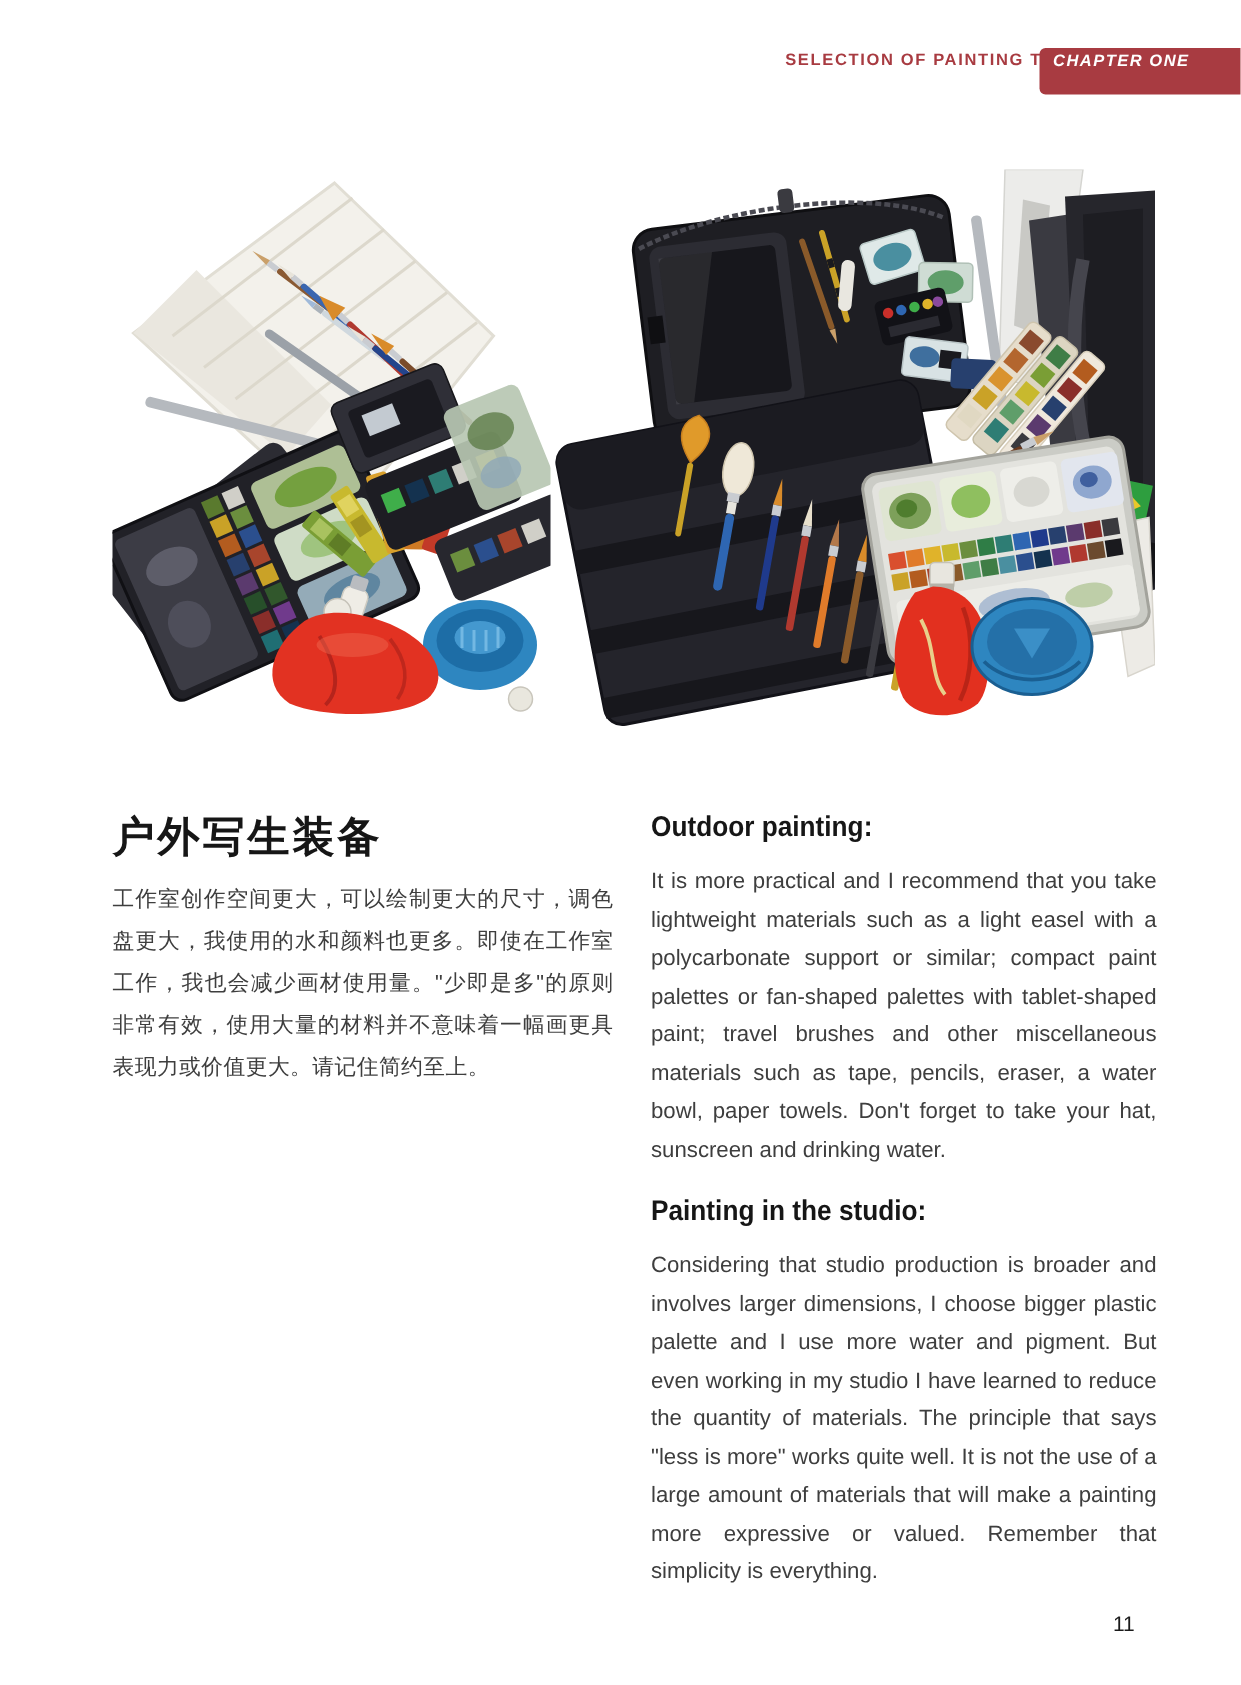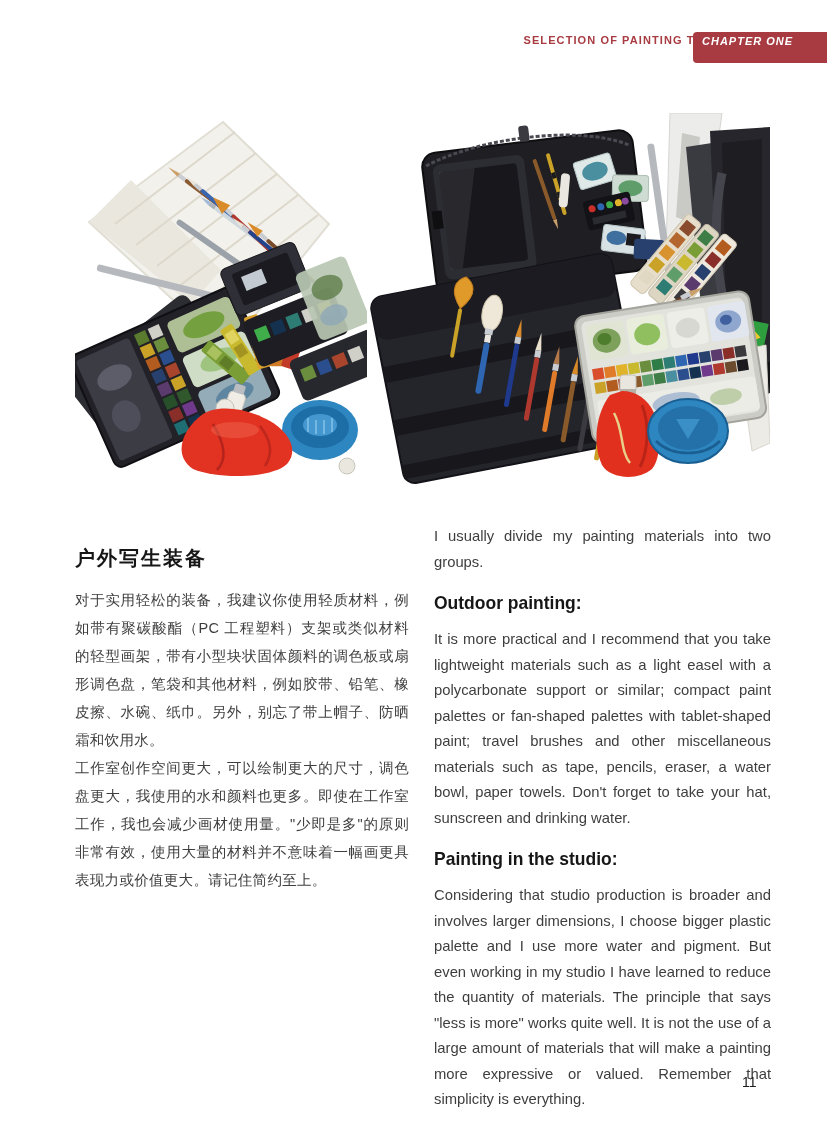--- a/index.html
+++ b/index.html
@@ -20,21 +20,21 @@
     padding-left:9px;border-radius:4px 0 0 4px;white-space:nowrap;font-style:italic;
   }
   figure.photo{margin:0;padding:0;position:absolute;}
   .photo-left{left:75px;top:118px;width:292px;height:362px;}
   .photo-right{left:370px;top:113px;width:400px;height:372px;}
   .col{position:absolute;top:524px;color:var(--body-text,#3e3e3e);text-align:justify;}
   .col-left{left:75px;width:334px;font-size:14.5px;line-height:28px;letter-spacing:.3px;}
   .col-right{left:434px;width:337px;font-size:14.8px;line-height:25.5px;}
   .col p{margin:0;}
   h2{margin:0;color:var(--heading-text,#161616);text-align:left;}
-  h2.zh{font-size:20px;line-height:28px;letter-spacing:2px;margin:20px 0 14px;}
+  h2.zh{font-size:28px;line-height:28px;letter-spacing:2px;margin:20px 0 14px;}
   h2.en{font-size:19px;line-height:24px;margin:16px 0 12px;transform:scaleX(.92);transform-origin:left center;white-space:nowrap;}
   .page-number{position:absolute;left:742px;top:1074px;font-size:14px;color:#1a1a1a;}
 </style>
 </head>
 <body>
 
 <div class="page">
 
   <div class="section-title">SELECTION OF PAINTING TOOLS</div>
   <div class="chapter-badge">CHAPTER ONE</div>
@@ -392,26 +392,24 @@
         <ellipse cx="318" cy="318" rx="40" ry="32" fill="#2e86c0" stroke="#1a5f92" stroke-width="2"></ellipse>
         <ellipse cx="318" cy="315" rx="30" ry="22" fill="#2470a8"></ellipse>
         <polygon points="306,306 330,306 318,326" fill="#3f94cc" opacity="0.85"></polygon>
         <path d="M286,328 a40,30 0 0 0 64,0" stroke="#1a5f92" stroke-width="2.5" fill="none"></path>
       </g>
     </svg>
   </figure>
 
   <div class="col col-left">
     <h2 class="zh">户外写生装备</h2>
-    <p>对于实用轻松的装备，我建议你使用轻质材料，例如带有聚碳酸酯（PC 工程塑料）支架或类似材料的轻型画架，带有小型块状固体颜料的调色板或扇形调色盘，笔袋和其他材料，例如胶带、铅笔、橡皮擦、水碗、纸巾。另外，别忘了带上帽子、防晒霜和饮用水。</p>
     <p>工作室创作空间更大，可以绘制更大的尺寸，调色盘更大，我使用的水和颜料也更多。即使在工作室工作，我也会减少画材使用量。"少即是多"的原则非常有效，使用大量的材料并不意味着一幅画更具表现力或价值更大。请记住简约至上。</p>
   </div>
 
   <div class="col col-right">
-    <p>I usually divide my painting materials into two groups.</p>
     <h2 class="en">Outdoor painting:</h2>
     <p>It is more practical and I recommend that you take lightweight materials such as a light easel with a polycarbonate support or similar; compact paint palettes or fan-shaped palettes with tablet-shaped paint; travel brushes and other miscellaneous materials such as tape, pencils, eraser, a water bowl, paper towels. Don't forget to take your hat, sunscreen and drinking water.</p>
     <h2 class="en">Painting in the studio:</h2>
     <p>Considering that studio production is broader and involves larger dimensions, I choose bigger plastic palette and I use more water and pigment. But even working in my studio I have learned to reduce the quantity of materials. The principle that says "less is more" works quite well. It is not the use of a large amount of materials that will make a painting more expressive or valued. Remember that simplicity is everything.</p>
   </div>
 
   <div class="page-number">11</div>
 
 </div>
 

